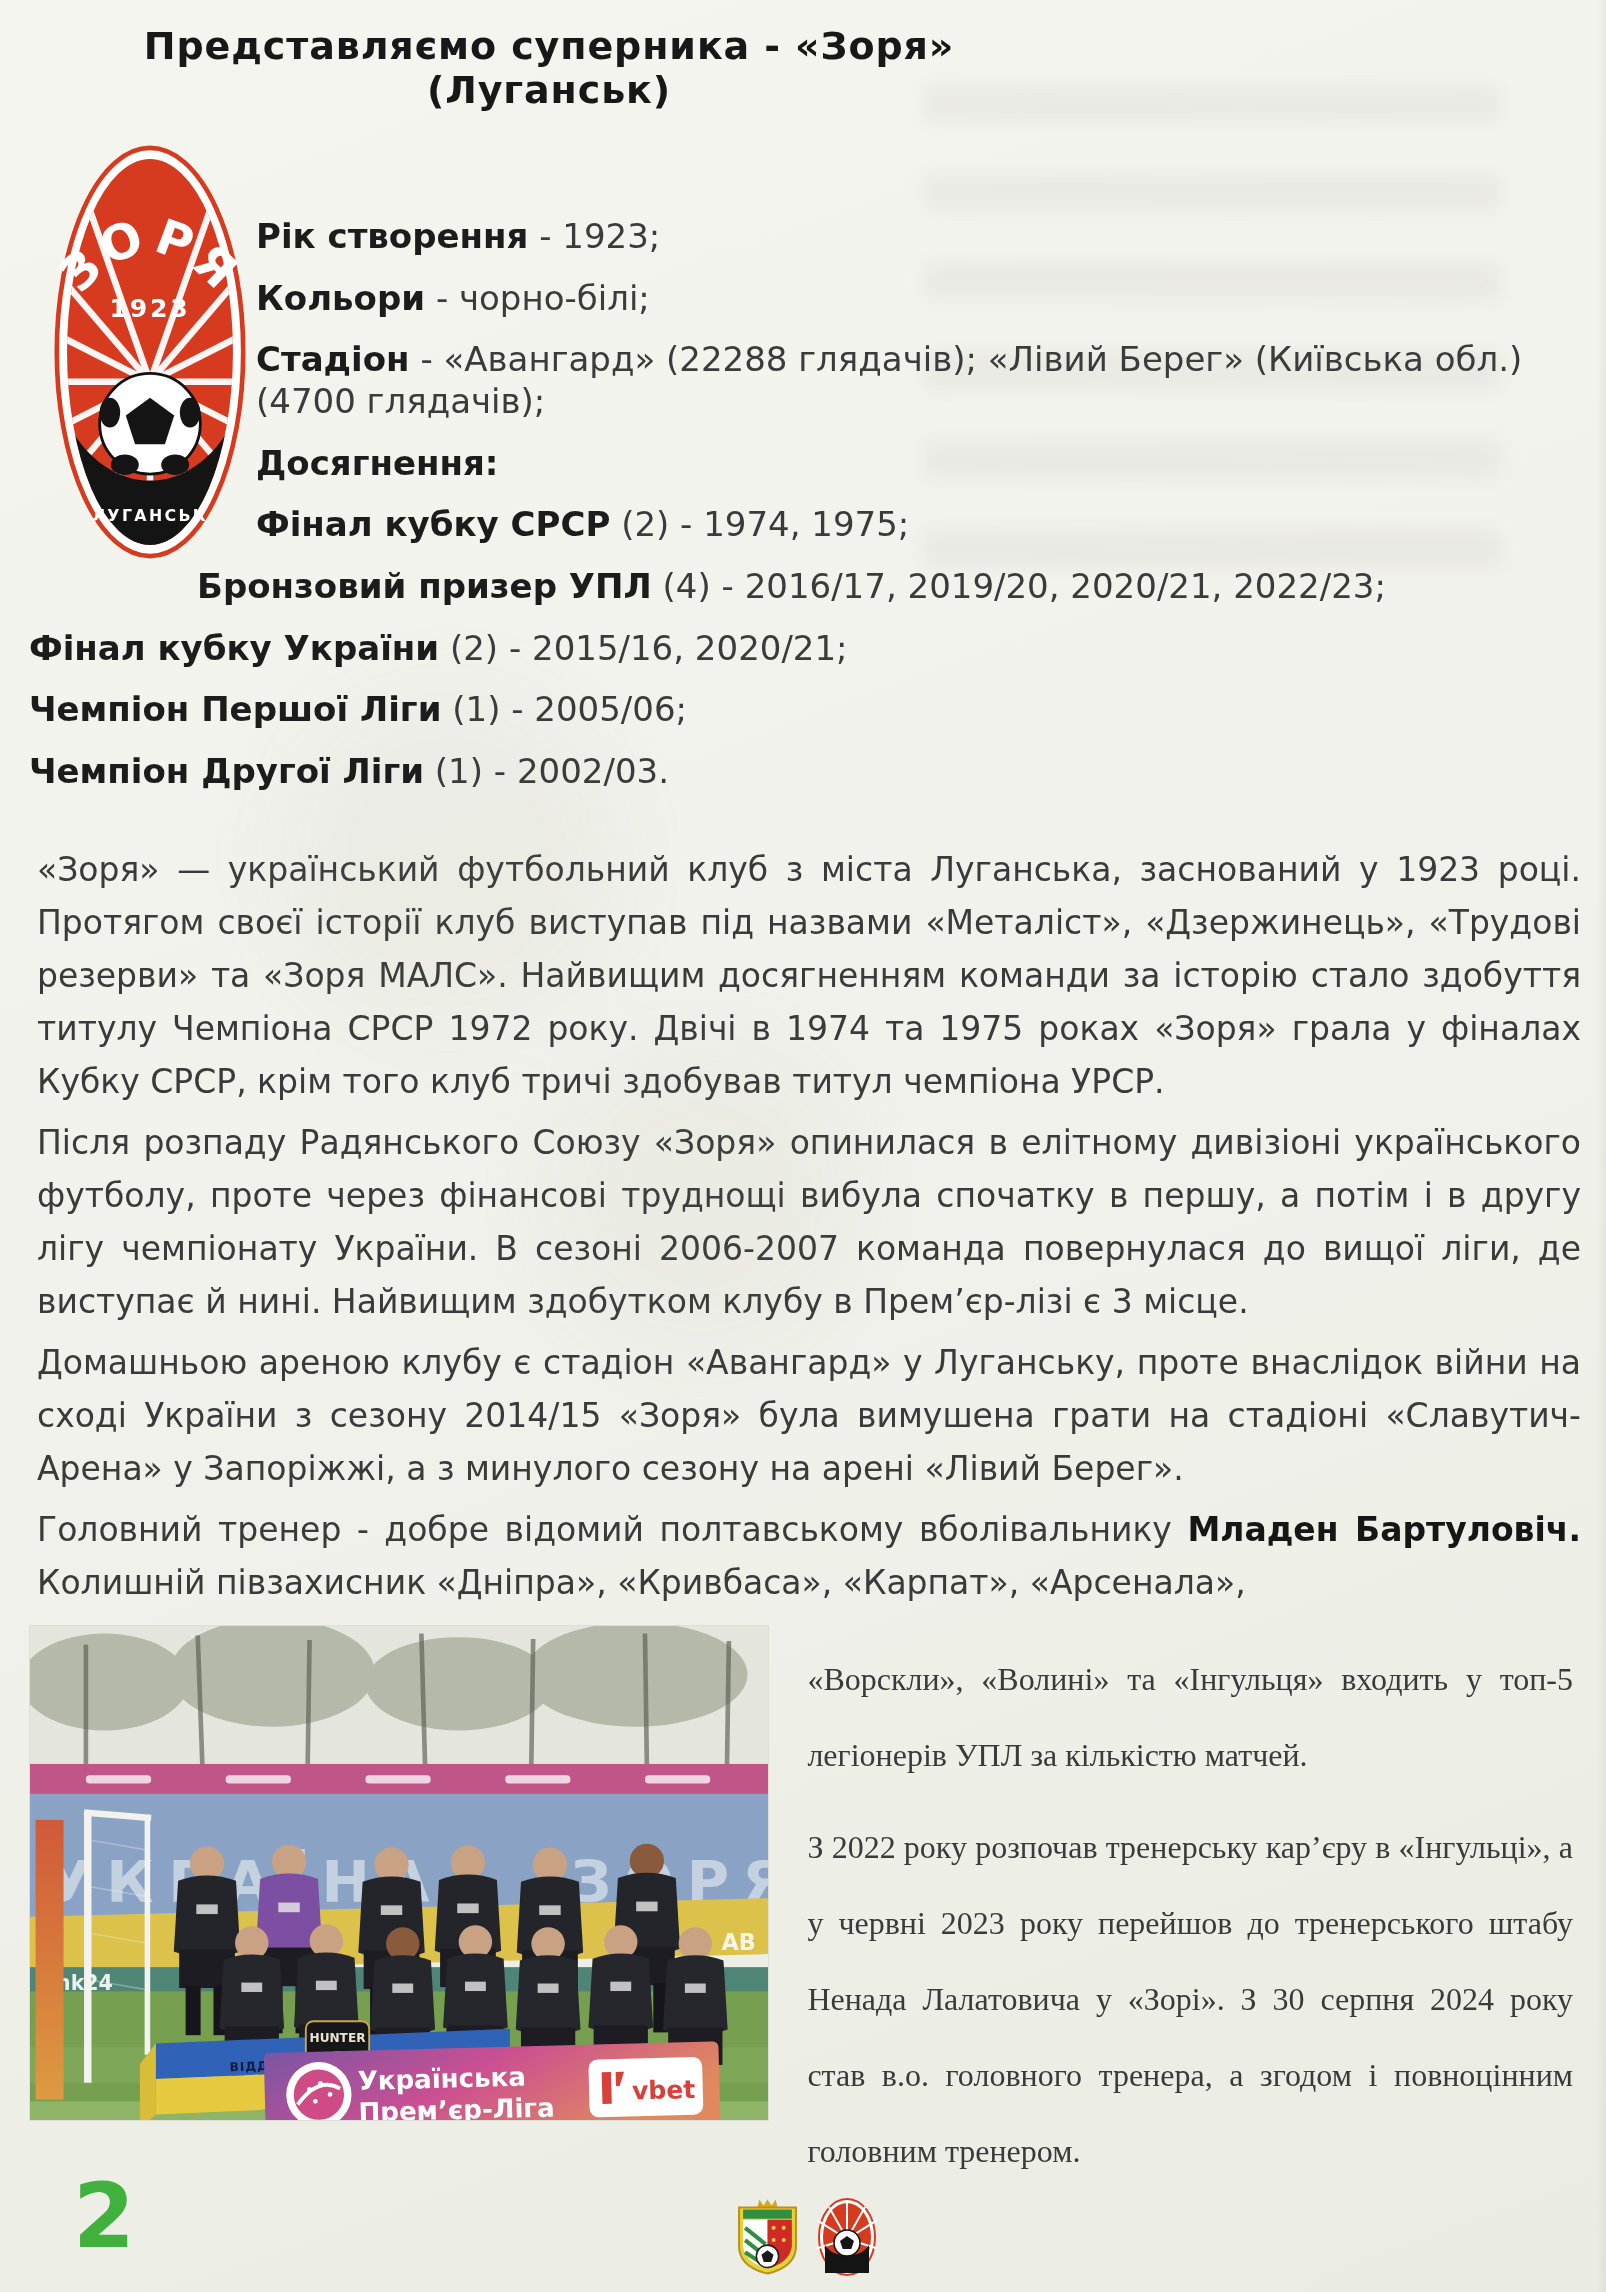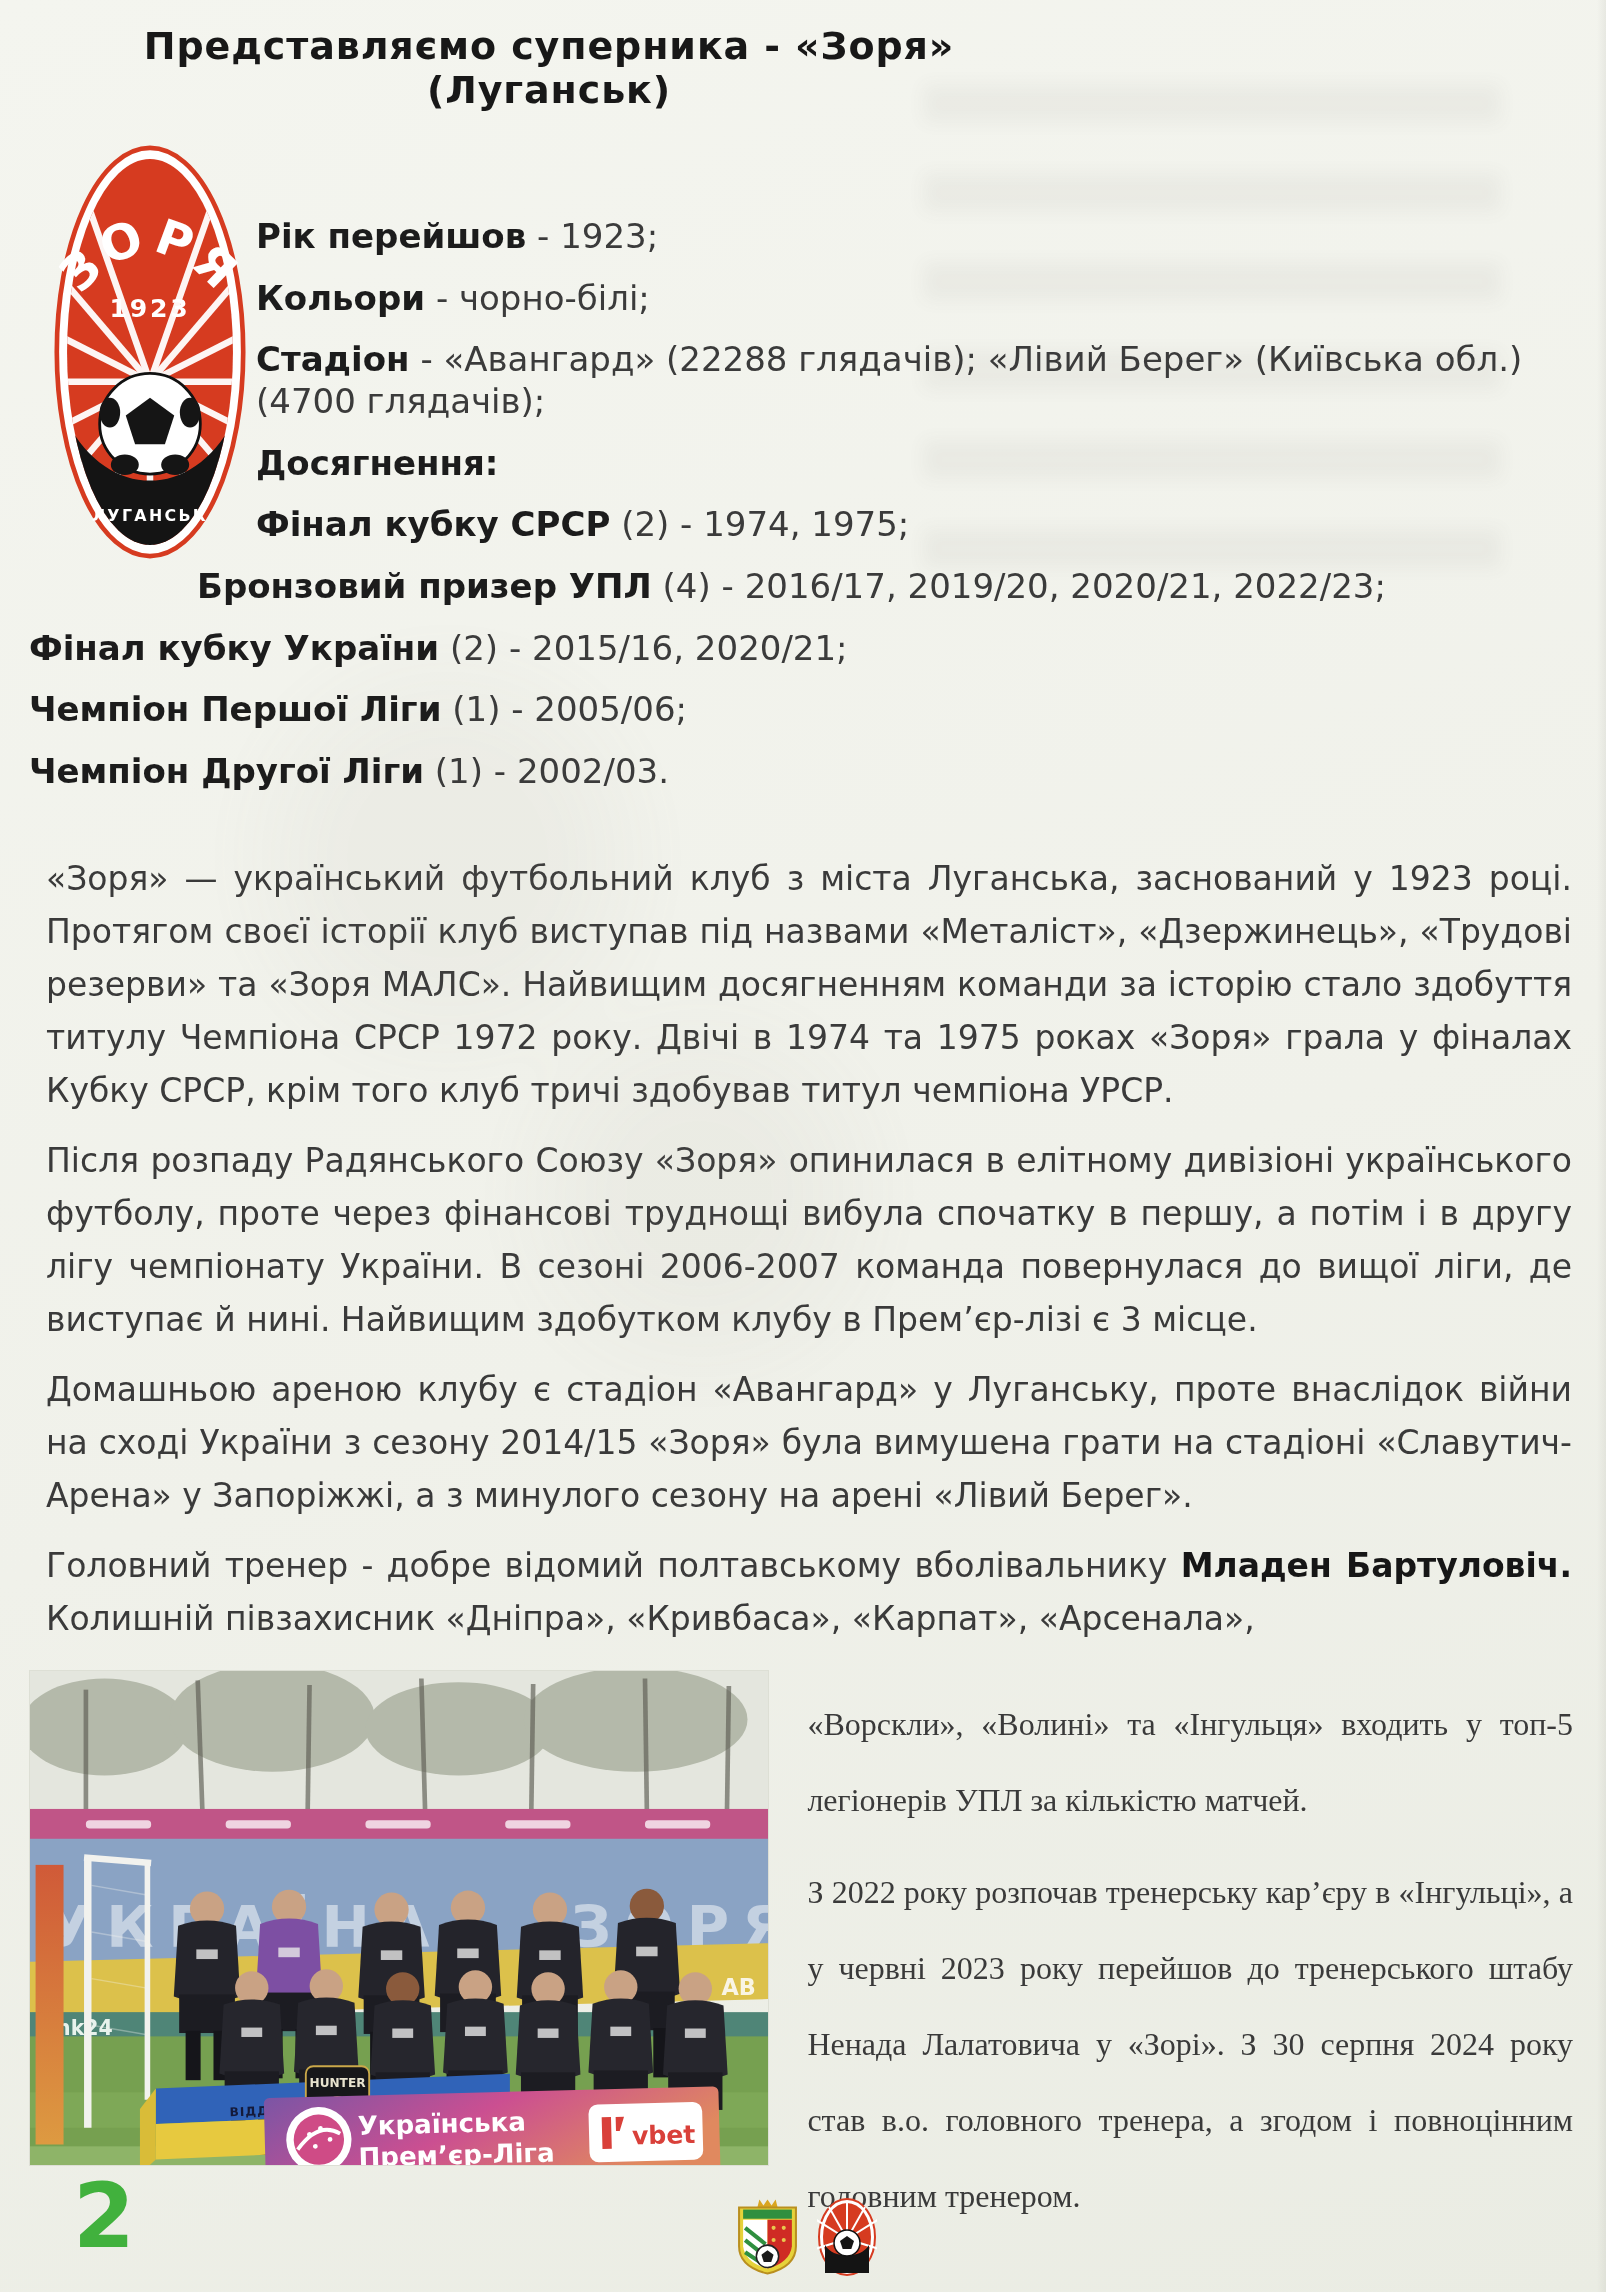--- a/index.html
+++ b/index.html
@@ -27,21 +27,21 @@
   .crest{position:absolute;top:32px;left:48px;width:192px;height:416px;}
 
   .facts{padding-top:103px;}
   .fact-line{font-size:34px;line-height:42px;margin-bottom:19.6px;color:#3b3b3b;}
   .fact-line .fact-label{font-weight:bold;color:#1c1c1c;}
   .indent-deep{padding-left:227px;}
   .indent-mid{padding-left:168px;}
   .indent-none{padding-left:0;}
 
   .body{padding:24px 23px 0;}
-  .body p{margin:17px;font-size:33px;line-height:53px;text-align:justify;color:#3a3a3a;}
+  .body p{margin:8px;font-size:33px;line-height:53px;text-align:justify;color:#3a3a3a;}
   .seg-bold{font-weight:bold;color:#161616;}
 
   .columns{display:flex;gap:22.4px;padding:7.5px 23px 0;align-items:flex-start;}
   .photo-wrap{width:738px;height:494px;flex:none;border:0.9px solid #dddfd5;}
   .photo-wrap svg{display:block;width:100%;height:100%;}
   .col-text{flex:1;}
   .col-text p{margin:16px;font-size:32px;line-height:76px;text-align:justify;color:#3a3a3a;font-family:Liberation Serif, serif;}
 
   .page-num{position:absolute;left:73px;bottom:24px;font-size:89px;font-weight:bold;color:#41b13d;}
   .footer-logos{position:absolute;bottom:15px;left:50%;transform:translateX(-50%);
@@ -97,21 +97,21 @@
         <path d="M103,272 l26,19 -10,31 h-32 l-10,-31 z" fill="#151515"></path>
         <ellipse cx="60" cy="288" rx="11" ry="16" fill="#151515"></ellipse>
         <ellipse cx="146" cy="288" rx="11" ry="16" fill="#151515"></ellipse>
         <ellipse cx="76" cy="344" rx="15" ry="11" fill="#151515"></ellipse>
         <ellipse cx="130" cy="344" rx="15" ry="11" fill="#151515"></ellipse>
       </g>
       <text x="103" y="404" text-anchor="middle" font-size="17" font-weight="bold" fill="#ffffff" letter-spacing="2.5">ЛУГАНСЬК</text>
     </svg>
 
     <div class="facts">
-        <div class="fact-line indent-deep"><span class="fact-label">Рік перейшов</span><span class="fact-value"> - 1923;</span></div>
+        <div class="fact-line indent-deep"><span class="fact-label">Рік створення</span><span class="fact-value"> - 1923;</span></div>
         <div class="fact-line indent-deep"><span class="fact-label">Кольори</span><span class="fact-value"> - чорно-білі;</span></div>
         <div class="fact-line indent-deep"><span class="fact-label">Стадіон</span><span class="fact-value"> - «Авангард» (22288 глядачів); «Лівий Берег» (Київська обл.) (4700 глядачів);</span></div>
         <div class="fact-line indent-deep"><span class="fact-label">Досягнення:</span><span class="fact-value"></span></div>
         <div class="fact-line indent-deep"><span class="fact-label">Фінал кубку СРСР</span><span class="fact-value"> (2) - 1974, 1975;</span></div>
         <div class="fact-line indent-mid"><span class="fact-label">Бронзовий призер УПЛ</span><span class="fact-value"> (4) - 2016/17, 2019/20, 2020/21, 2022/23;</span></div>
         <div class="fact-line indent-none"><span class="fact-label">Фінал кубку України</span><span class="fact-value"> (2) - 2015/16, 2020/21;</span></div>
         <div class="fact-line indent-none"><span class="fact-label">Чемпіон Першої Ліги</span><span class="fact-value"> (1) - 2005/06;</span></div>
         <div class="fact-line indent-none"><span class="fact-label">Чемпіон Другої Ліги</span><span class="fact-value"> (1) - 2002/03.</span></div>
       </div>
   </div>

